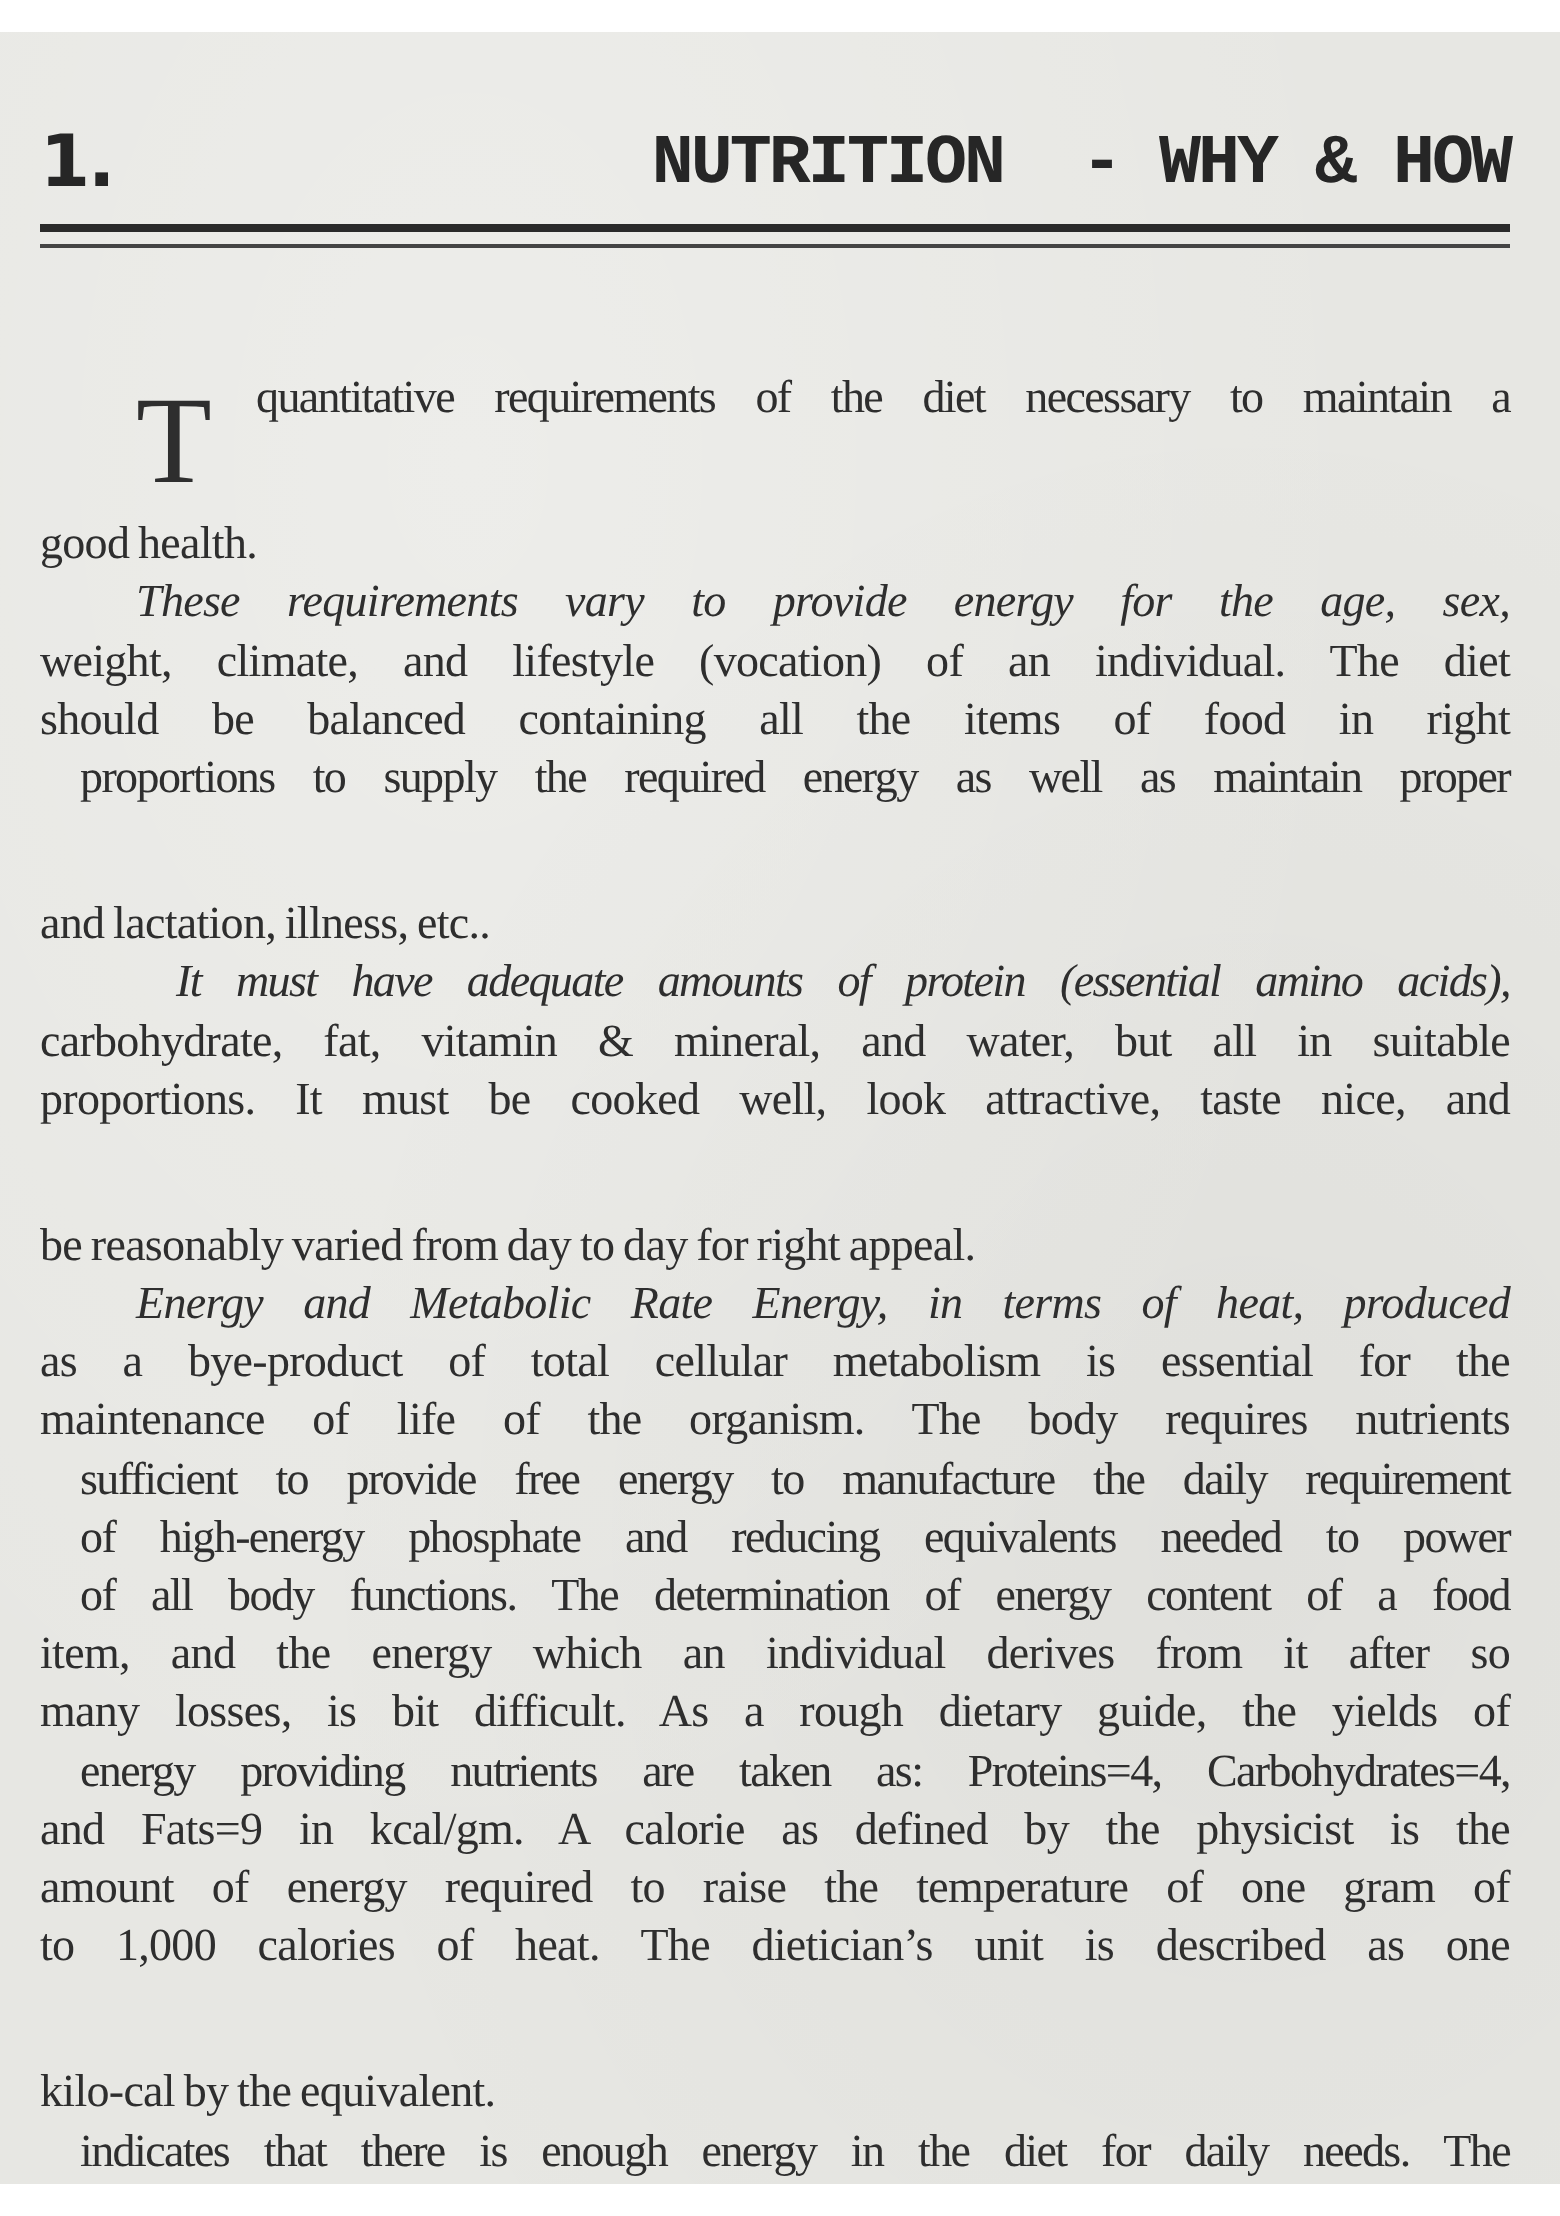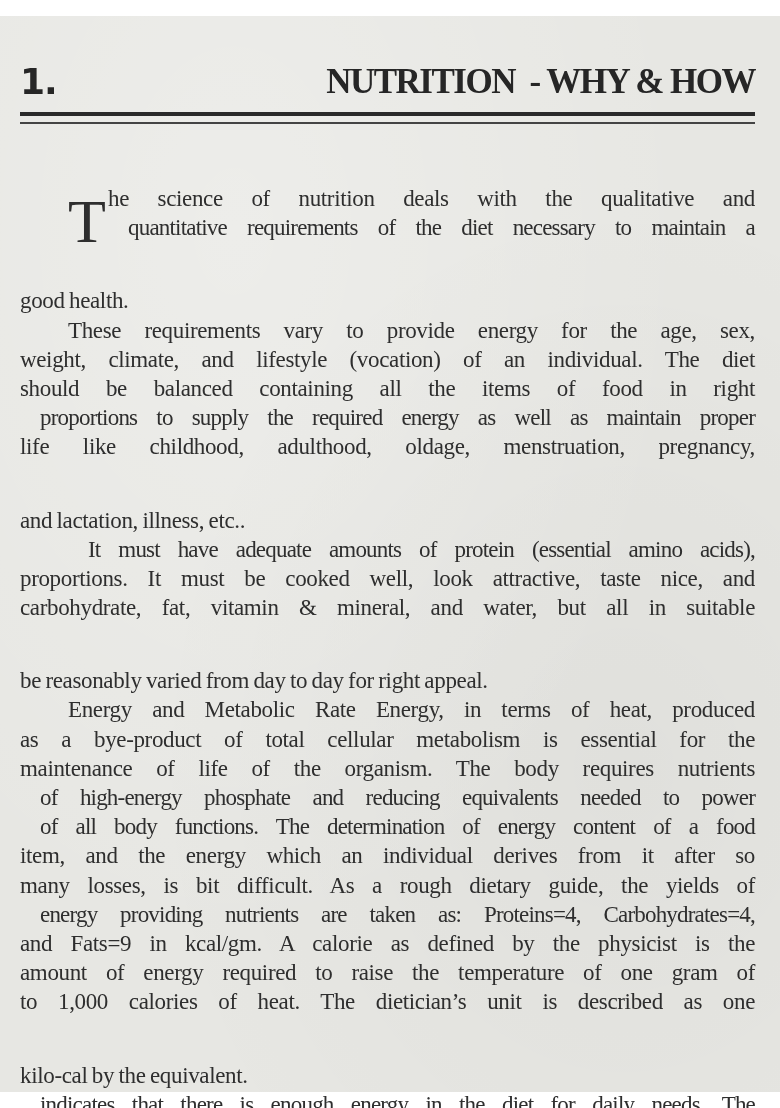--- a/index.html
+++ b/index.html
@@ -39,21 +39,21 @@
       font-weight: bold;
       font-size: 36px;
       line-height: 40px;
       color: #262626;
       letter-spacing: -1px;
     }
     .chapter-title {
       position: absolute;
       right: 0;
       top: 0;
-      font-family: Liberation Serif, serif;
+      font-family: Liberation Mono, monospace;
       font-weight: bold;
       font-size: 35px;
       line-height: 40px;
       color: #262626;
       letter-spacing: -1.5px;
       white-space: pre;
     }
     .rule-thick {
       position: absolute;
       left: 20px;
@@ -88,20 +88,21 @@
       text-align-last: justify;
       letter-spacing: -0.35px;
       word-spacing: -1px;
     }
     .line.last {
       text-align-last: left;
       margin-top: 44px;
     }
     .line.indent {
       padding-left: 48px;
+      font-style: italic;
     }
     .line.dropcap-line {
       padding-left: 88px;
     }
     .dropcap {
       position: absolute;
       left: 48px;
       top: 6px;
       font-family: "Liberation Serif", serif;
       font-size: 62px;
@@ -122,39 +123,38 @@
   <div class="header">
     <span class="chapter-num">1.</span>
     <span class="chapter-title">NUTRITION  - WHY &amp; HOW</span>
   </div>
   <div class="rule-thick"></div>
   <div class="rule-thin"></div>
 
   <div class="body-text">
     <span class="dropcap">T</span>
 
-    <span class="line dropcap-line">he science of nutrition deals with the qualitative and</span>
     <span class="line dropcap-line condensed">quantitative requirements of the diet necessary to maintain a</span>
     <span class="line last">good health.</span>
 
     <span class="line indent">These requirements vary to provide energy for the age,  sex,</span>
     <span class="line">weight, climate, and lifestyle (vocation) of an individual. The diet</span>
     <span class="line">should be  balanced containing all the items of food in right</span>
     <span class="line condensed">proportions to supply the required energy as well as maintain proper</span>
-    <span class="line">life  like childhood,  adulthood, oldage, menstruation, pregnancy,</span>
     <span class="line last">and lactation, illness, etc..</span>
 
     <span class="line indent condensed">It must have adequate amounts of protein (essential amino acids),</span>
+    <span class="line">carbohydrate, fat, vitamin &amp; mineral, and water, but all in suitable</span>
     <span class="line">proportions.  It must be cooked well, look attractive, taste nice, and</span>
-    <span class="line">carbohydrate, fat, vitamin &amp; mineral, and water, but all in suitable</span>
     <span class="line last">be reasonably varied from day to day for right appeal.</span>
 
     <span class="line indent">Energy and Metabolic Rate Energy, in terms of heat, produced</span>
     <span class="line">as a  bye-product of total cellular metabolism is essential for the</span>
     <span class="line">maintenance of life of the organism. The body requires nutrients</span>
+    <span class="line condensed">sufficient to provide free energy to manufacture the daily requirement</span>
     <span class="line condensed">of high-energy phosphate and reducing equivalents needed to power</span>
     <span class="line condensed">of all body functions. The determination of energy content of a food</span>
     <span class="line">item, and the energy which an individual derives from it after so</span>
     <span class="line">many losses, is bit difficult. As a rough dietary guide, the yields of</span>
     <span class="line condensed">energy providing nutrients are taken as:  Proteins=4, Carbohydrates=4,</span>
     <span class="line">and Fats=9 in kcal/gm. A  calorie  as defined by the physicist is the</span>
     <span class="line">amount of energy required to raise the temperature of one gram of</span>
     <span class="line">to 1,000 calories of heat.  The  dietician’s unit is described as one</span>
     <span class="line last">kilo-cal by the equivalent.</span>
 

